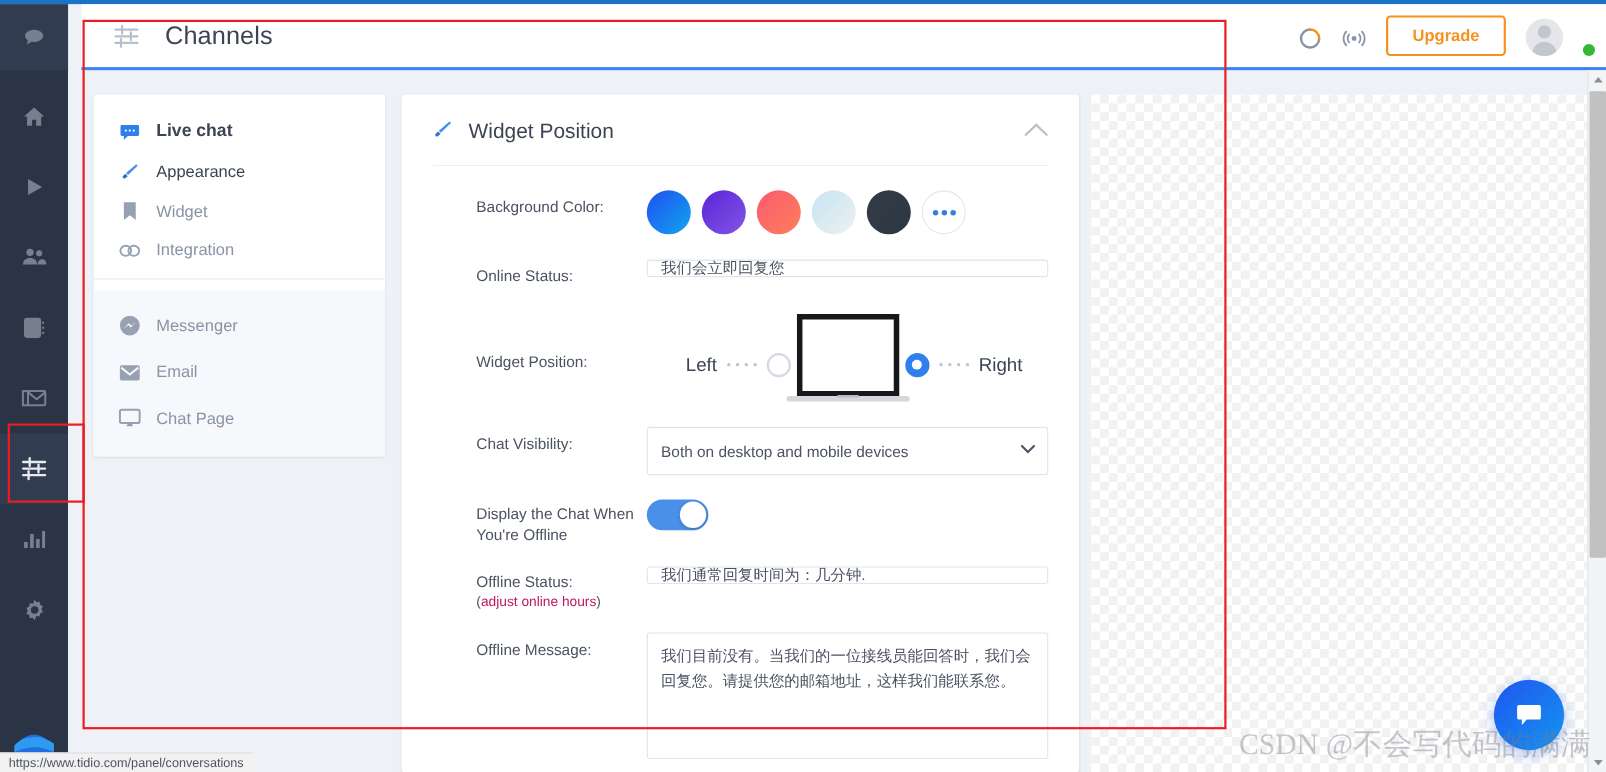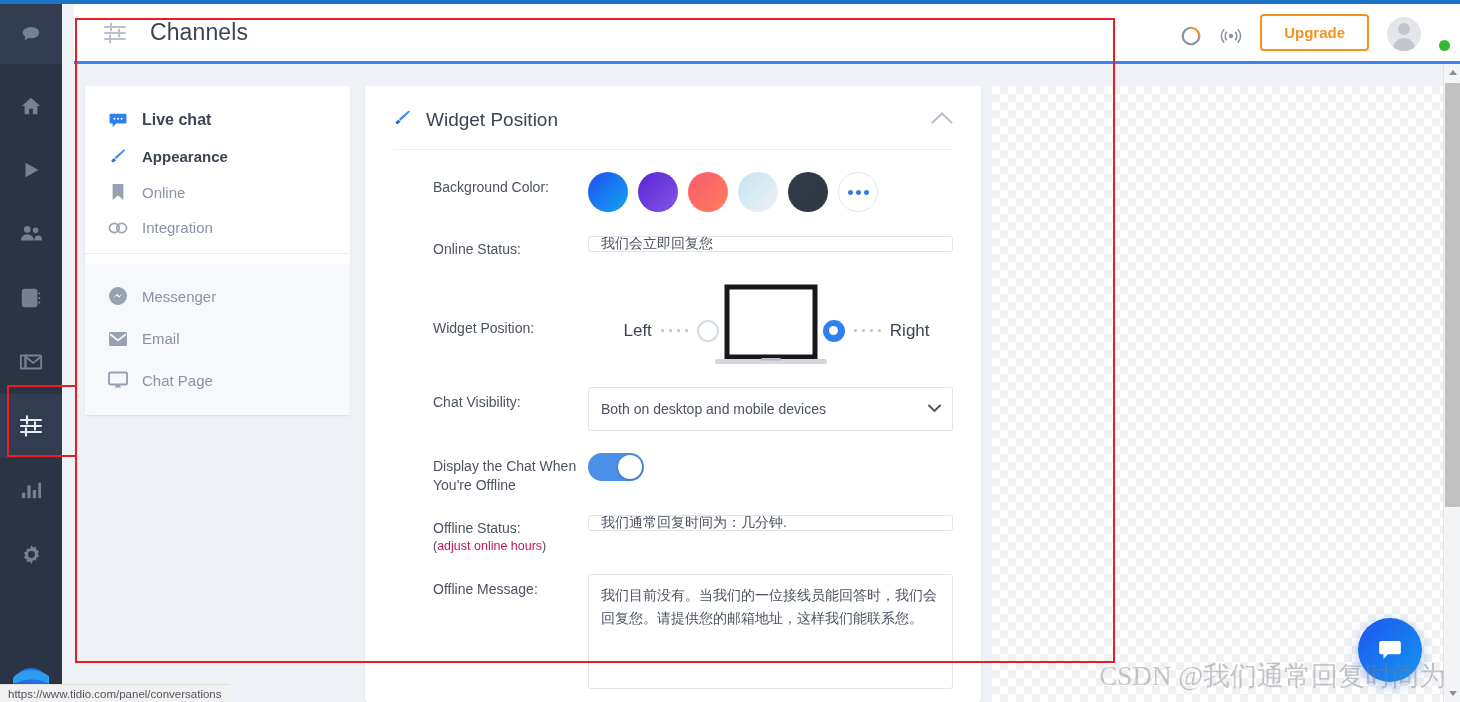--- a/index.html
+++ b/index.html
@@ -100,21 +100,21 @@
     box-shadow: 0 1px 2px rgba(40,50,70,.10);
   }
   #channel-card-inner { padding: 16px 0 10px 0; }
   .chan-row {
     display: flex; align-items: center; gap: 14px;
     padding: 9px 0 9px 23px;
     cursor: pointer;
   }
   .chan-icon { width: 20px; display: flex; justify-content: center; }
   .chan-label { font-size: 15px; color: #8a93a5; }
-  .chan-label.active { color: #3c4453; font-weight: bold; }
+  .chan-label.active { color: #3c4453; font-weight: normal; }
   .chan-label.head { color: #3c4453; font-weight: bold; font-size: 16px; }
   #chan-divider {
     height: 1px; background: #e7ebf1; margin: 8px 0 0 0;
   }
   #channel-card-lower { padding: 10px 0 14px 0; background: #f6f8fb; }
   #channel-card-lower .chan-row { padding-top: 12px; padding-bottom: 12px; }
 
   
   #settings-card {
     position: absolute; left: 303px; top: 22px; width: 616px;
@@ -452,21 +452,21 @@
           </span>
           <span class="chan-label active">Appearance</span>
         </div>
 
         <div class="chan-row">
           <span class="chan-icon">
             <svg width="16" height="18" viewBox="0 0 16 20">
                 <path d="M2 1 h12 v18 l-6-5 -6 5 Z" fill="#98a1b2"></path>
               </svg>
           </span>
-          <span class="chan-label">Online</span>
+          <span class="chan-label">Widget</span>
         </div>
 
         <div class="chan-row">
           <span class="chan-icon">
             <svg width="20" height="14" viewBox="0 0 22 14">
               <ellipse cx="7" cy="7" rx="5.4" ry="5" fill="none" stroke="#98a1b2" stroke-width="1.9"></ellipse>
               <ellipse cx="15" cy="7" rx="5.4" ry="5" fill="none" stroke="#98a1b2" stroke-width="1.9"></ellipse>
             </svg>
           </span>
           <span class="chan-label">Integration</span>
@@ -645,15 +645,15 @@
     </div>
   <div id="sb-thumb"></div>
   <div id="sb-down">
       <span class="sb-arrow"></span>
     </div>
 </div>
 
 <div class="anno" id="anno-main"></div>
 <div class="anno" id="anno-rail"></div>
 
-<div id="watermark">CSDN @我们通常回复时间为</div>
+<div id="watermark">CSDN @不会写代码的满满</div>
 
 <div id="status-bar">https://www.tidio.com/panel/conversations</div>
 
 </body></html>

